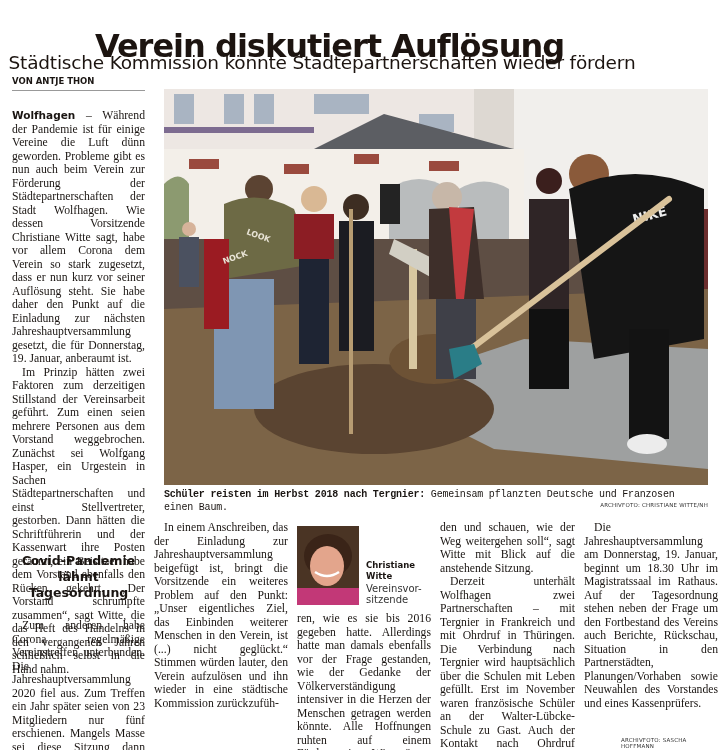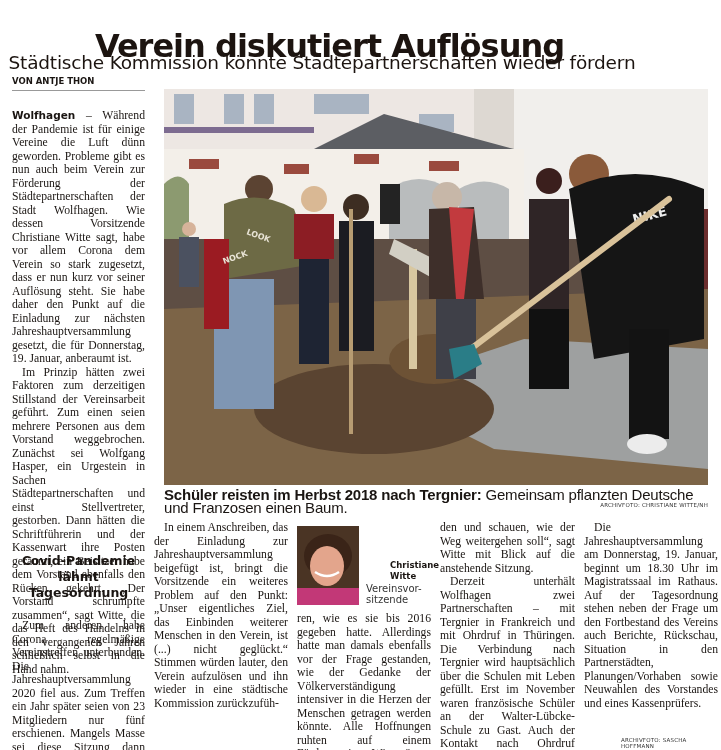--- a/index.html
+++ b/index.html
@@ -36,38 +36,38 @@
     position: absolute; left: 12px; top: 553px; width: 133px; text-align: center;
     font-family: "DejaVu Sans", sans-serif; font-weight: bold; font-size: 12.5px; line-height: 16px;
   }
   .photo {
     position: absolute; left: 164px; top: 89px; width: 544px; height: 396px; overflow: hidden;
     background: linear-gradient(180deg, #c9c3bd 0%, #e6e1dc 35%, #8c7a66 60%, #6d5a46 100%);
   }
   .photo svg { display: block; }
   .caption {
     position: absolute; left: 164px; top: 488px; width: 544px;
-    font-family: Liberation Sans, sans-serif; font-size: 15px; line-height: 13px; letter-spacing: -0.2px;
+    font-family: Liberation Mono, monospace; font-size: 10px; line-height: 13px; letter-spacing: -0.2px;
   }
   .caption b { font-weight: bold; }
   .credit {
     position: absolute; right: 13px; top: 502px;
     font-family: "DejaVu Sans", sans-serif; font-size: 5.5px; color: #333; letter-spacing: 0.2px;
   }
   .credit2 {
     position: absolute; left: 621px; top: 737px;
     font-family: "DejaVu Sans", sans-serif; font-size: 5.5px; color: #333; letter-spacing: 0.2px;
   }
   .portrait {
     position: absolute; left: 297px; top: 526px; width: 62px; height: 79px; overflow: hidden;
     background: #3b2a1f;
   }
   .portrait-name {
     position: absolute; left: 366px; top: 560px; width: 66px;
-    font-family: "DejaVu Sans", sans-serif; font-weight: bold; font-size: 8.5px; line-height: 11px; margin-left: 24px;
+    font-family: "DejaVu Sans", sans-serif; font-weight: bold; font-size: 8.5px; line-height: 11px;
   }
   .portrait-role {
     position: absolute; left: 366px; top: 583px; width: 66px;
     font-family: "DejaVu Sans", sans-serif; font-size: 10px; line-height: 11px; color: #333;
   }
 </style>
 </head>
 <body>
 
 <h1 class="headline">Verein diskutiert Auflösung</h1>

